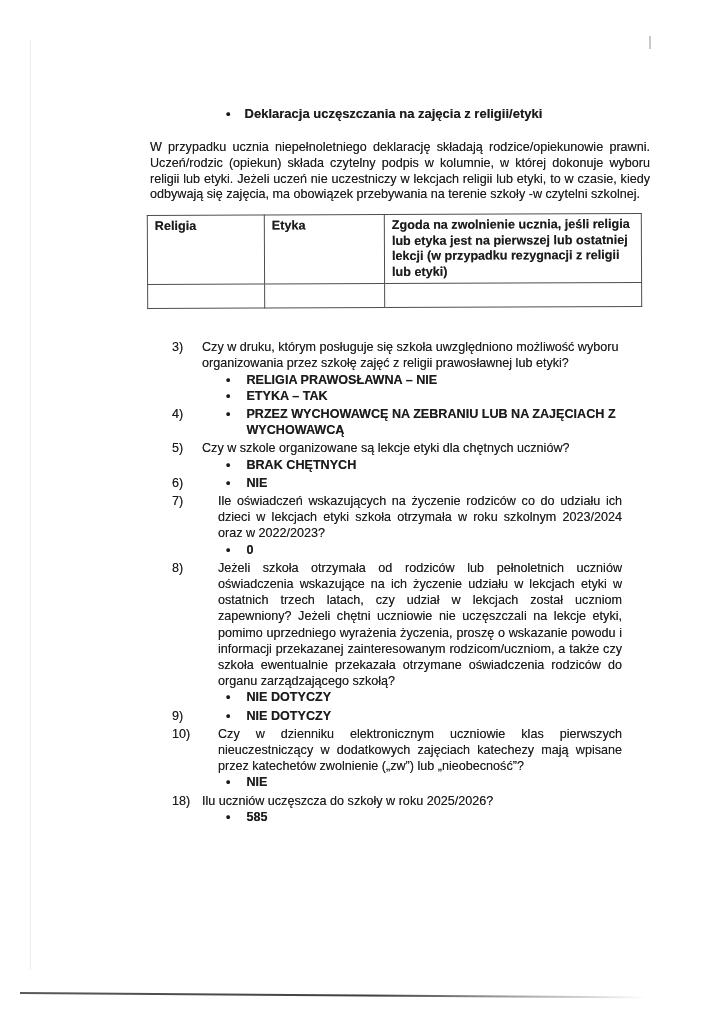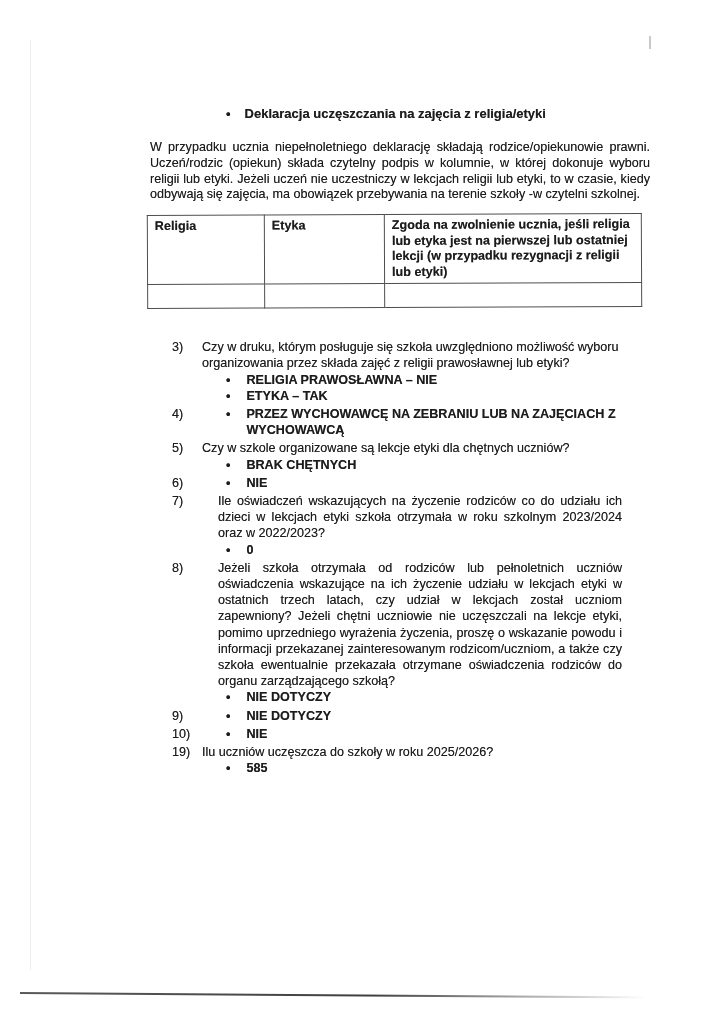--- a/index.html
+++ b/index.html
@@ -75,21 +75,21 @@
 <body>
 
 <div class="edge-left"></div>
 <div class="mark-topright"></div>
 <div class="edge-bottom"></div>
 
 <div class="page">
 
   <div class="heading">
     <span>•</span>
-    <span>Deklaracja uczęszczania na zajęcia z religia/etyki</span>
+    <span>Deklaracja uczęszczania na zajęcia z religii/etyki</span>
   </div>
 
   <div class="intro">W przypadku ucznia niepełnoletniego deklarację składają rodzice/opiekunowie prawni. Uczeń/rodzic (opiekun) składa czytelny podpis w kolumnie, w której dokonuje wyboru religii lub etyki. Jeżeli uczeń nie uczestniczy w lekcjach religii lub etyki, to w czasie, kiedy odbywają się zajęcia, ma obowiązek przebywania na terenie szkoły -w czytelni szkolnej.</div>
 
   <table class="decl">
     <colgroup>
       <col style="width:117px">
         <col style="width:120px">
         <col style="width:257px">
     </colgroup>
@@ -105,21 +105,21 @@
       <td></td>
     </tr>
   </tbody>
     </table>
 
   <div class="qlist">
 
     <div class="q">
       <span class="q-num">3)</span>
       <div class="q-body">
-        <div class="q-text">Czy w druku, którym posługuje się szkoła uwzględniono możliwość wyboru organizowania przez składa zajęć z religii prawosławnej lub etyki?</div>
+        <div class="q-text">Czy w druku, którym posługuje się szkoła uwzględniono możliwość wyboru organizowania przez szkołę zajęć z religii prawosławnej lub etyki?</div>
         <div class="ans">
           <span class="ans-bullet">•</span>
           <span>RELIGIA PRAWOSŁAWNA – NIE</span>
         </div>
         <div class="ans">
           <span class="ans-bullet">•</span>
           <span>ETYKA – TAK</span>
         </div>
       </div>
     </div>
@@ -183,29 +183,30 @@
         <div class="ans">
           <span class="ans-bullet">•</span>
           <span>NIE DOTYCZY</span>
         </div>
       </div>
     </div>
 
     <div class="q">
       <span class="q-num">10)</span>
       <div class="q-body">
+        <div class="q-text justify">Czy w dzienniku elektronicznym uczniowie klas pierwszych nieuczestniczący w dodatkowych zajęciach katechezy mają wpisane przez katechetów zwolnienie („zw”) lub „nieobecność”?</div>
         <div class="ans">
           <span class="ans-bullet">•</span>
           <span>NIE</span>
         </div>
       </div>
     </div>
 
     <div class="q">
-      <span class="q-num">19)</span>
+      <span class="q-num">18)</span>
       <div class="q-body">
         <div class="q-text">Ilu uczniów uczęszcza do szkoły w roku 2025/2026?</div>
         <div class="ans">
           <span class="ans-bullet">•</span>
           <span>585</span>
         </div>
       </div>
     </div>
 
   </div>

